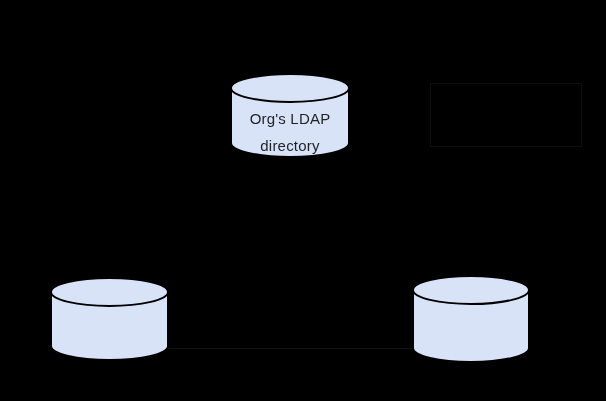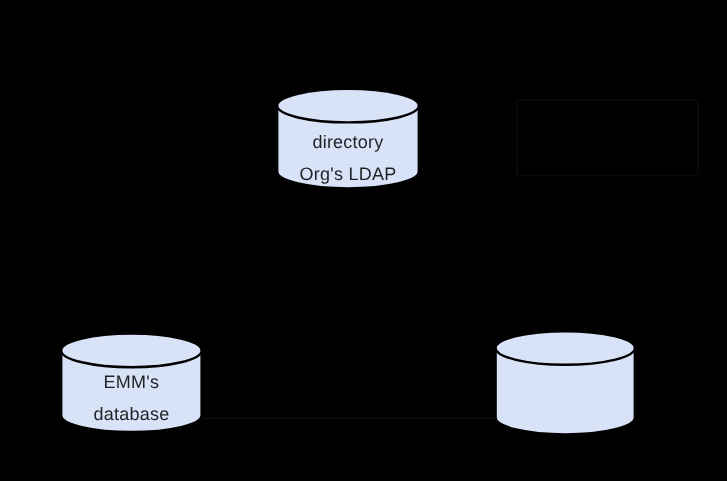--- a/index.html
+++ b/index.html
@@ -70,34 +70,30 @@
 
   <div class="faint-connector"></div>
   <div class="faint-box"></div>
 
   <div class="node" id="node-ldap">
     <svg width="120" height="85" viewBox="0 0 120 85">
       <path class="cyl-fill cyl-stroke" d="M1,15 L1,70 A59,14 0 0 0 119,70 L119,15"></path>
       <ellipse class="cyl-fill cyl-stroke" cx="60" cy="15" rx="59" ry="14"></ellipse>
     </svg>
     <div class="node-label">
+      <div>Org's LDAP</div>
       <div>directory</div>
-      <div>Org's LDAP</div>
     </div>
   </div>
 
   <div class="node" id="node-emm">
     <svg width="119" height="84" viewBox="0 0 119 84">
       <path class="cyl-fill cyl-stroke" d="M1,15 L1,69 A58.5,14 0 0 0 118,69 L118,15"></path>
       <ellipse class="cyl-fill cyl-stroke" cx="59.5" cy="15" rx="58.5" ry="14"></ellipse>
     </svg>
-    <div class="node-label">
-      <div>EMM's</div>
-      <div>database</div>
-    </div>
   </div>
 
   <div class="node" id="node-google">
     <svg width="118" height="88" viewBox="0 0 118 88">
       <path class="cyl-fill cyl-stroke" d="M1,15 L1,73 A58,14 0 0 0 117,73 L117,15"></path>
       <ellipse class="cyl-fill cyl-stroke" cx="59" cy="15" rx="58" ry="14"></ellipse>
     </svg>
   </div>
 
 </div>

